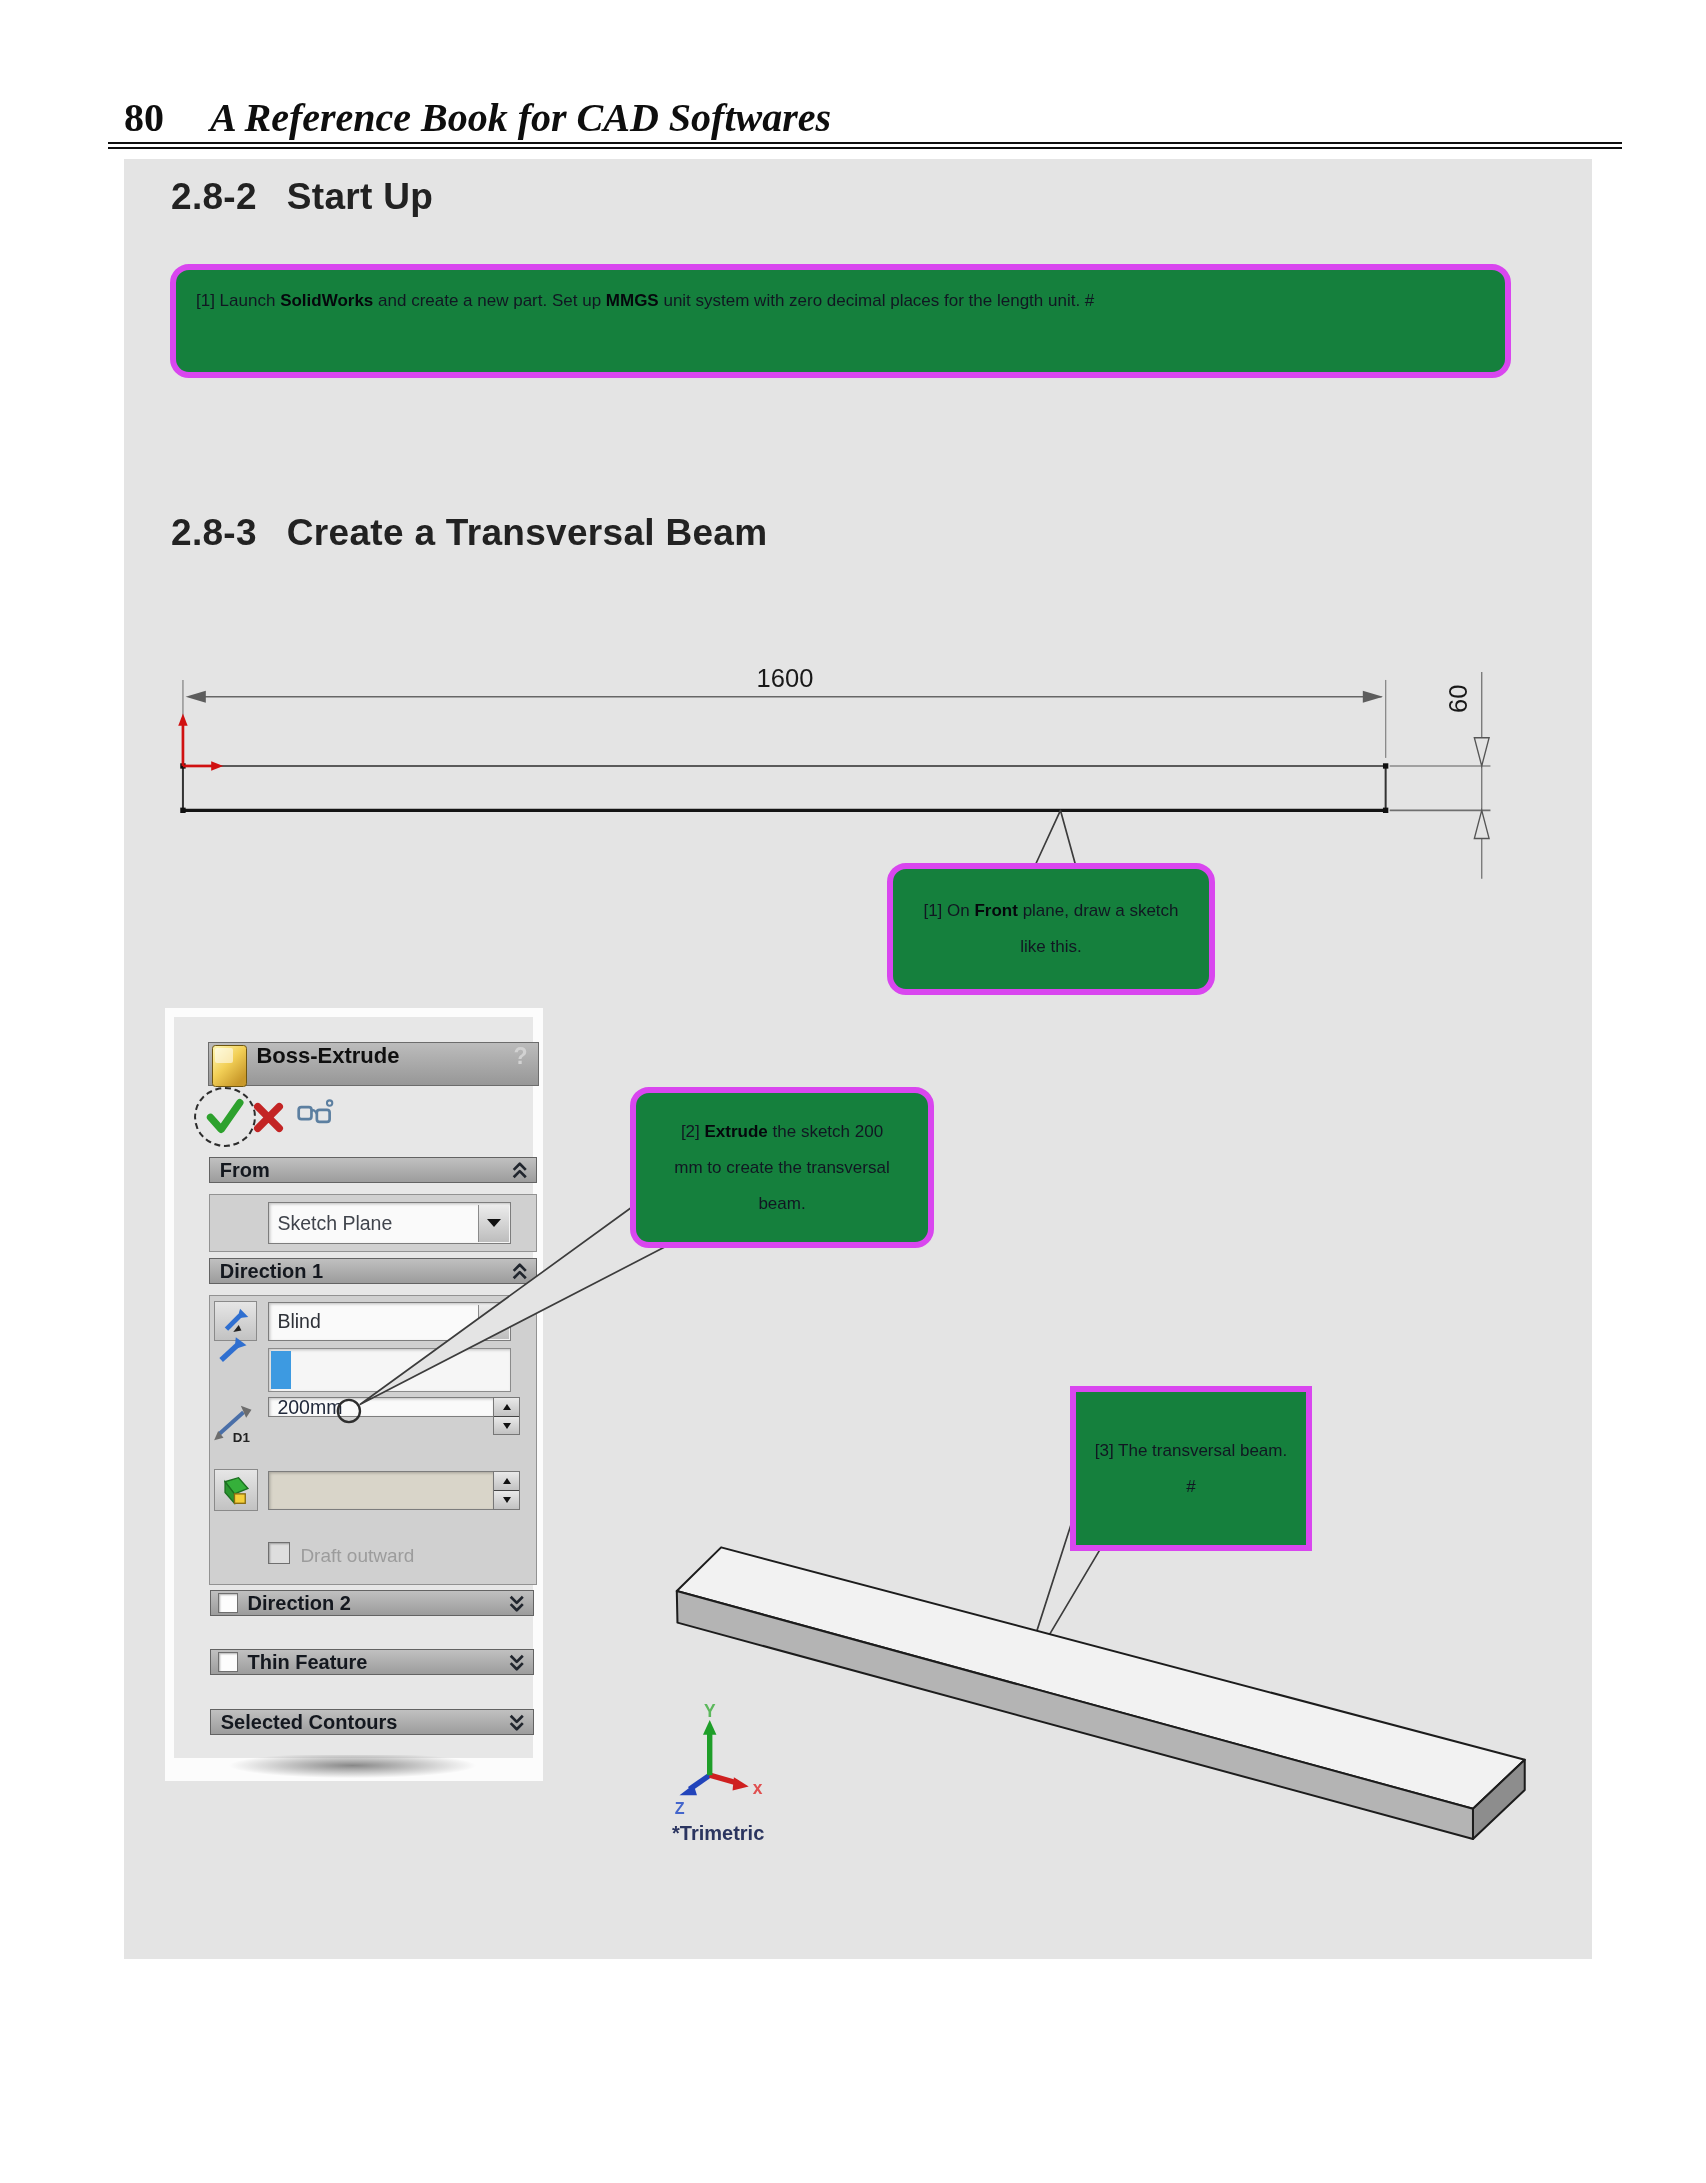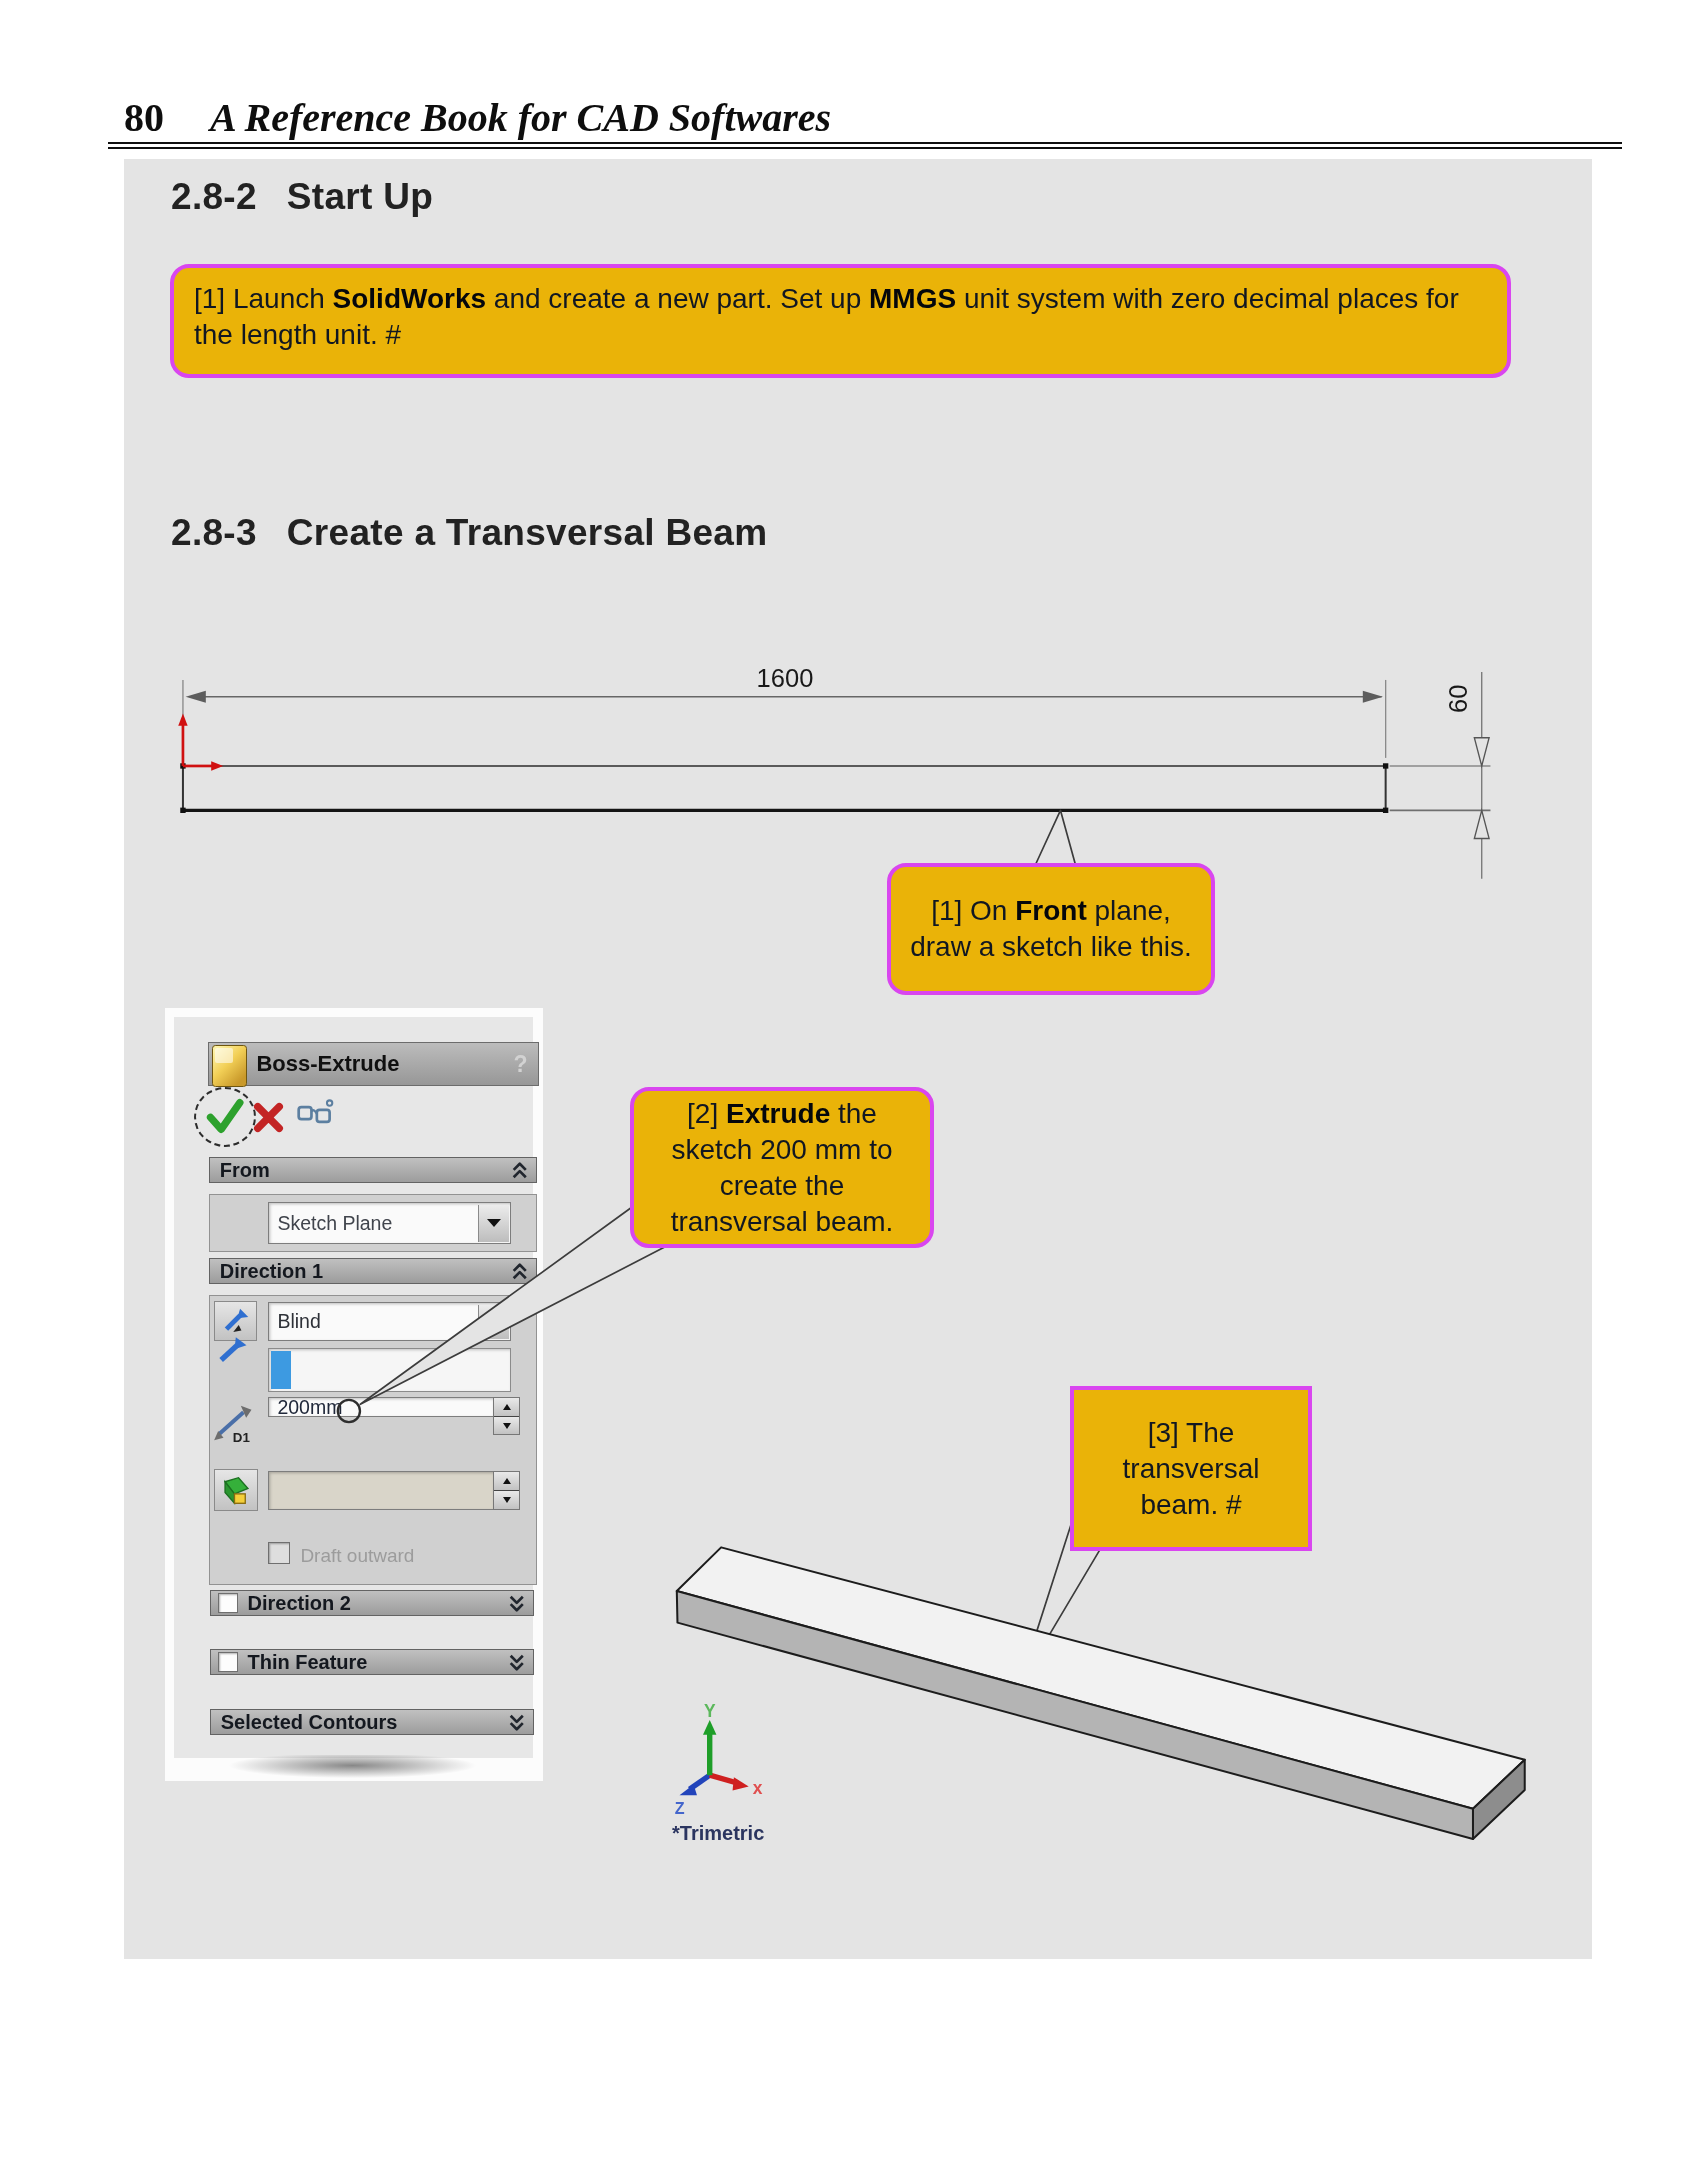--- a/index.html
+++ b/index.html
@@ -14,35 +14,35 @@
   .head-rule{position:absolute;left:108px;top:142px;width:1514px;height:3.4px;
              border-top:2.7px solid #0f0f0f;border-bottom:2px solid #0f0f0f;}
 
   
   .sheet{position:absolute;left:124px;top:159px;width:1468px;height:1800px;background:#e4e4e4;}
 
   .section-h{position:absolute;color:#222;font-size:37px;font-weight:600;letter-spacing:0.3px;}
   .section-h .sec-num{margin-right:30px;}
 
   
-  .callout{position:absolute;border:4px solid #d946ef;border-radius:19px;background:#eab308;
-           color:#111722;font-size:28px;line-height:36px;z-index:10;box-sizing:border-box;}
+  .callout{position:absolute;border:6px solid #d946ef;border-radius:19px;background:#15803d;
+           color:#111722;font-size:17px;line-height:36px;z-index:10;box-sizing:border-box;}
   .callout b{font-weight:bold;color:#05070c;}
   .callout.square{border-radius:0;}
   .c-center{display:flex;align-items:center;justify-content:center;text-align:center;}
 
   
   .pm-frame{position:absolute;left:165px;top:1008px;width:378px;height:773px;background:#fcfcfc;z-index:2;}
   .pm-body{position:absolute;left:9.4px;top:9.4px;width:359px;height:741px;background:#e7e7e7;}
   .pm-shadow{position:absolute;left:16px;top:747px;width:343px;height:35px;
              background:radial-gradient(ellipse 50% 50% at 50% 30%,rgba(40,40,40,.55),rgba(40,40,40,0) 72%);}
 
   .pm-title{position:absolute;left:34px;top:25px;width:331px;height:44px;box-sizing:border-box;
             background:linear-gradient(#bcbcbc,#979797);border:1.3px solid #6c6c6c;
-            display:flex;align-items:center;}
+            display:flex;align-items:flex-start;}
   .pm-title-text{font-size:22px;font-weight:bold;color:#101010;margin-left:47px;}
   .pm-help{margin-left:auto;margin-right:10.8px;font-size:23px;font-weight:bold;color:#d2d2d2;}
   .pm-cube{position:absolute;left:38px;top:28px;width:35px;height:42px;border-radius:3.4px;
            background:linear-gradient(135deg,#fdf2a6 8%,#f2cf56 45%,#c9992a 85%);
            border:1.3px solid #6f560f;box-sizing:border-box;z-index:3;}
   .pm-cube::after{content:"";position:absolute;left:2px;top:2px;right:13.4px;bottom:23px;
            background:rgba(255,255,255,.55);border-radius:2px;}
 
   .ok-circle{position:absolute;left:20px;top:70px;width:62px;height:60px;border:2px dashed #2c2c2c;
              border-radius:50%;box-sizing:border-box;}

